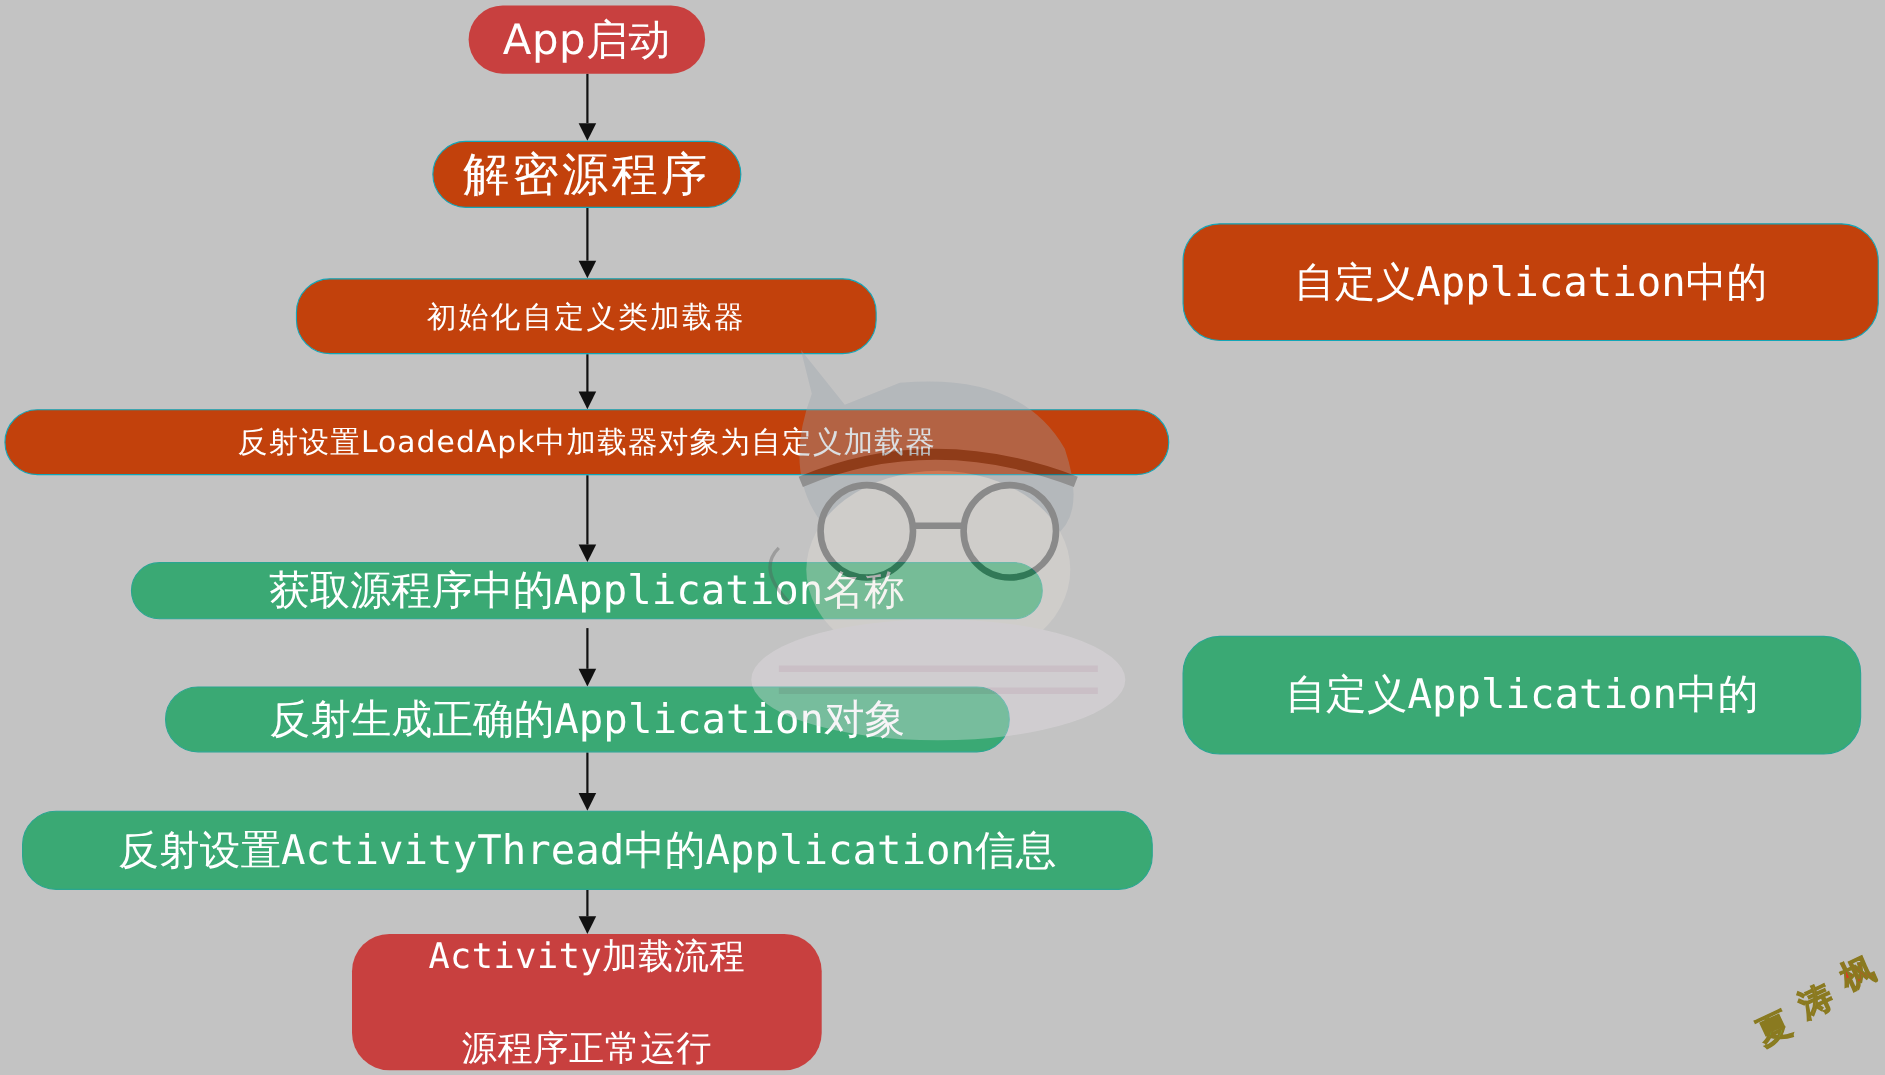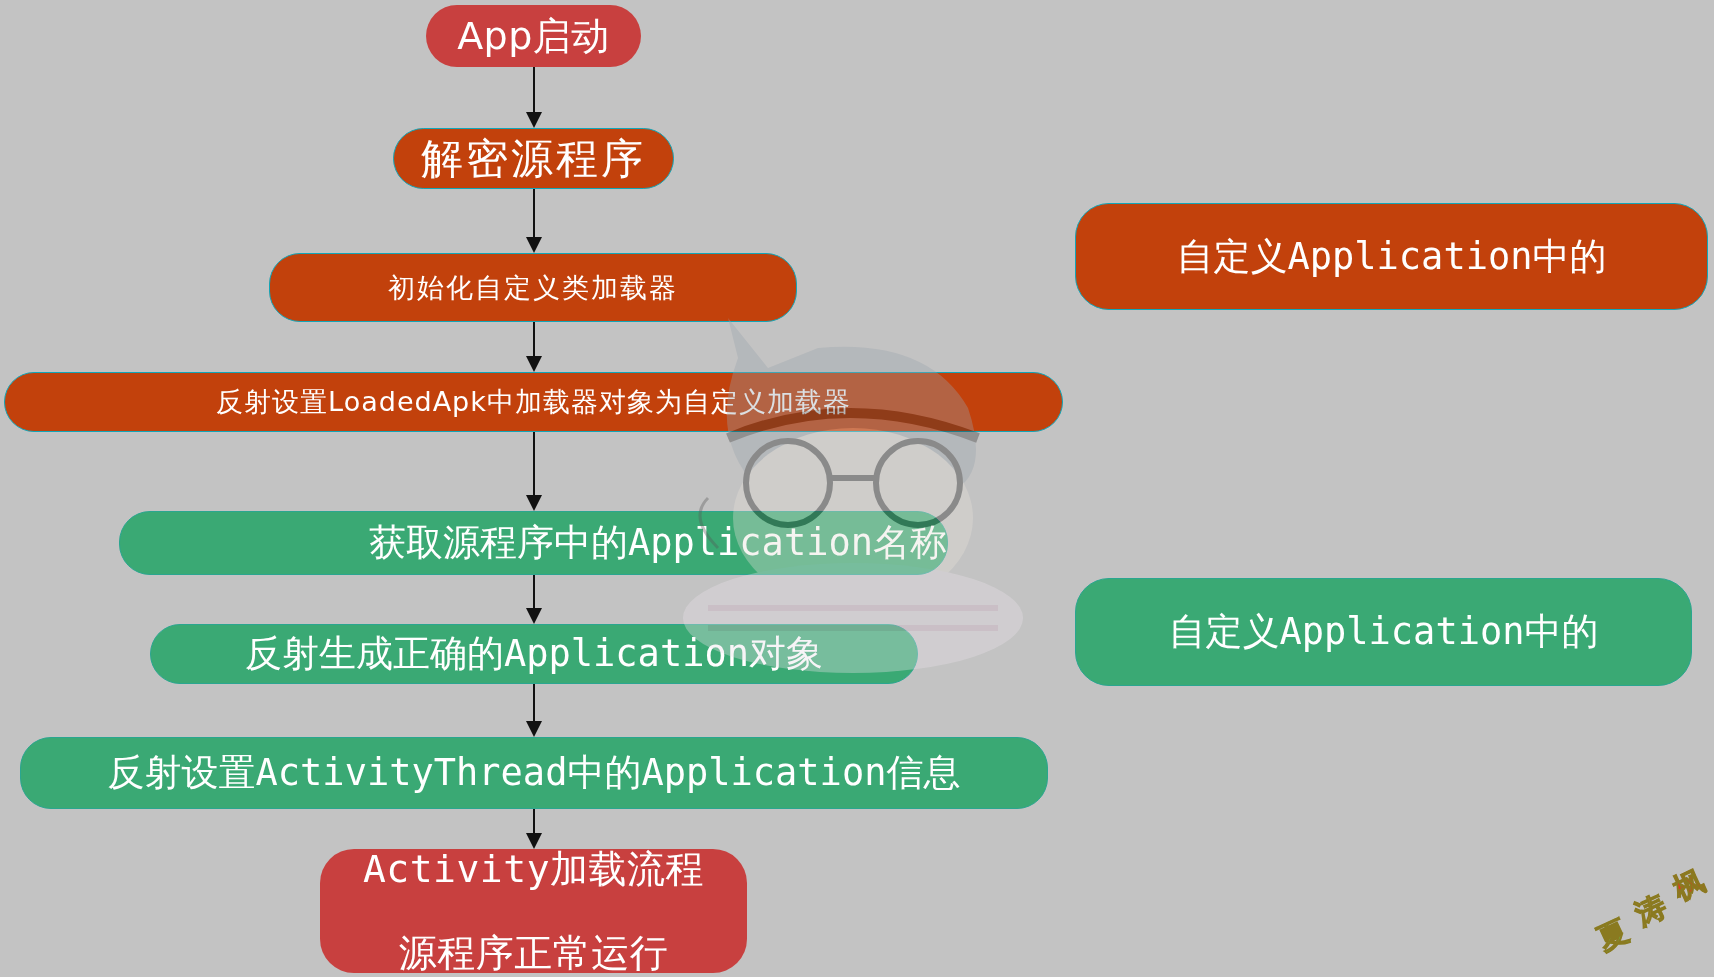--- a/index.html
+++ b/index.html
@@ -44,30 +44,30 @@
 </div>
 <div class="node pill blue txt" style="left:393px;top:128px;width:281px;height:61px;font-size:42px;letter-spacing:3px;">
   <span>解密源程序</span>
 </div>
 <div class="node pill blue txt" style="left:269px;top:253px;width:528px;height:69px;letter-spacing:2px;">
   <span>初始化自定义类加载器</span>
 </div>
 <div class="node pill blue txt" style="left:4px;top:372px;width:1059px;height:60px;letter-spacing:1px;">
   <span>反射设置LoadedApk中加载器对象为自定义加载器</span>
 </div>
-<div class="node pill green txt mono" style="left:119px;top:511px;width:829px;height:64px;font-size:37px;letter-spacing:0;justify-content:flex-end;">
+<div class="node pill green txt mono" style="left:119px;top:511px;width:829px;height:52px;font-size:37px;letter-spacing:0;">
   <span>获取源程序中的Application名称</span>
 </div>
 <div class="node pill green txt mono" style="left:150px;top:624px;width:768px;height:60px;font-size:37px;letter-spacing:0;">
   <span>反射生成正确的Application对象</span>
 </div>
 <div class="node pill green txt mono" style="left:20px;top:737px;width:1028px;height:72px;font-size:37px;letter-spacing:0;">
   <span>反射设置ActivityThread中的Application信息</span>
 </div>
-<div class="node round red txt mono" style="left:320px;top:849px;width:427px;height:124px;font-size:38px;">
+<div class="node round red txt mono" style="left:320px;top:849px;width:427px;height:124px;font-size:32px;">
   <span>Activity加载流程</span>
   <span>源程序正常运行</span>
 </div>
 
 <div class="node round blue txt mono" style="left:1075px;top:203px;width:633px;height:107px;font-size:37px;letter-spacing:0;">
   <span>自定义Application中的</span>
 </div>
 <div class="node round green txt mono" style="left:1075px;top:578px;width:617px;height:108px;font-size:37px;letter-spacing:0;">
   <span>自定义Application中的</span>
 </div>

